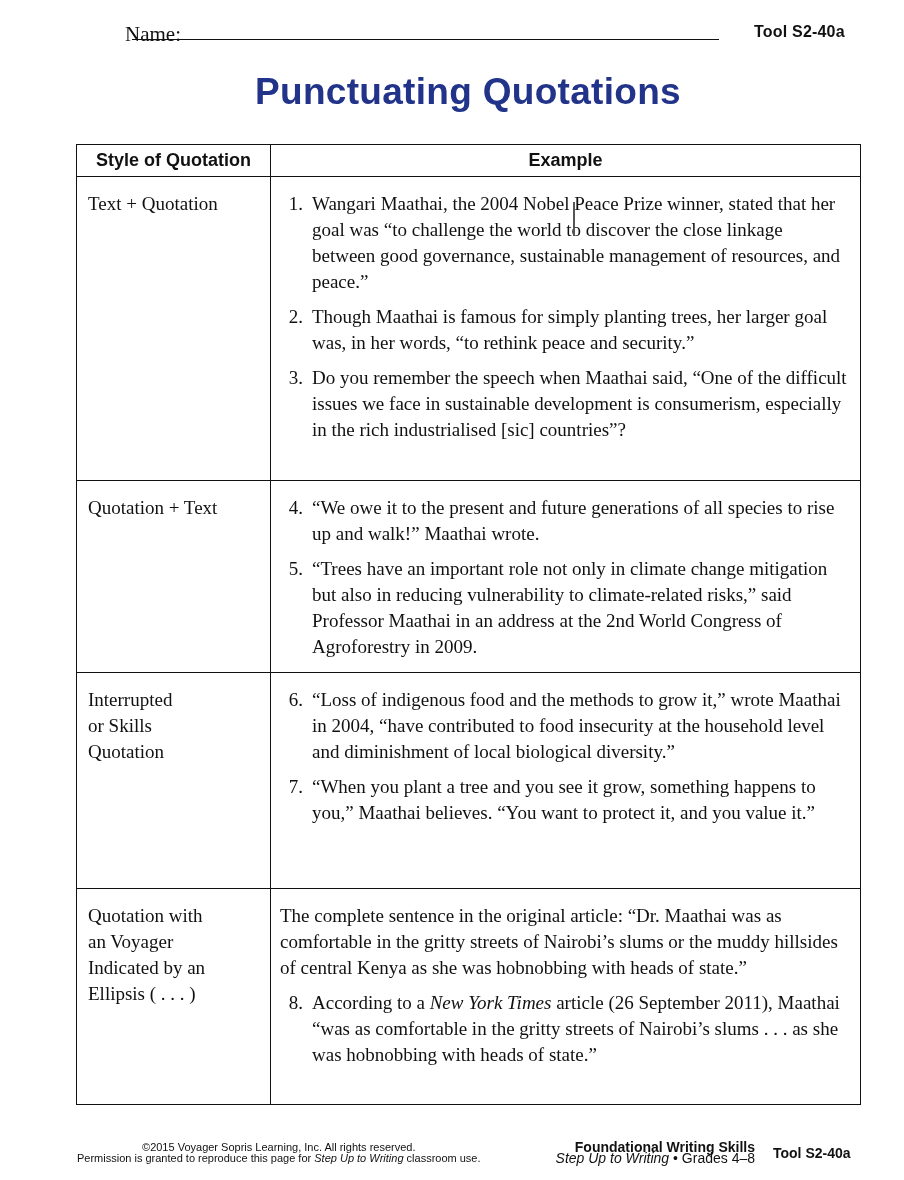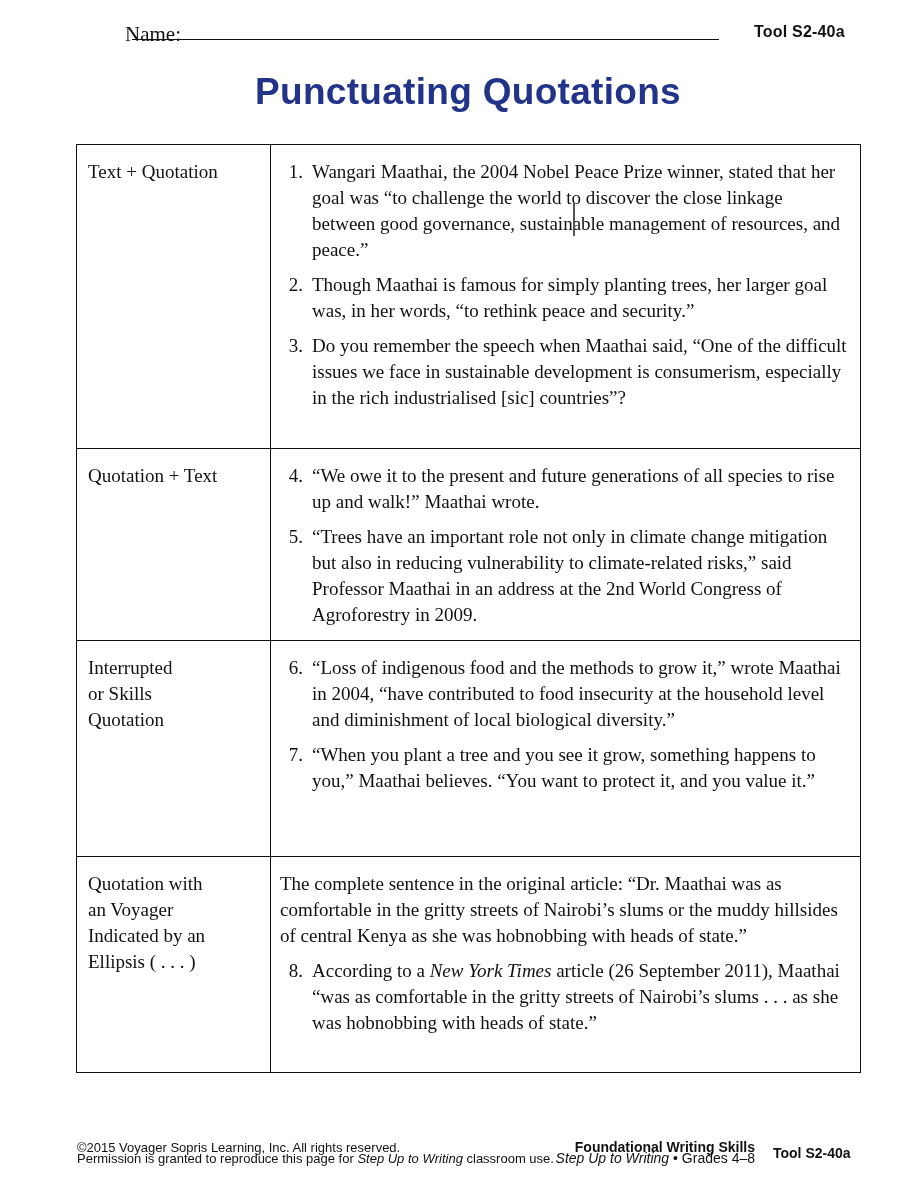--- a/index.html
+++ b/index.html
@@ -28,36 +28,40 @@
     .em { font-style: italic; }
 
     .row1 { height: 304px; }
     .row2 { height: 189px; }
     .row3 { height: 216px; }
     .row4 { height: 216px; padding-left: 16px; }
 
     .cursor { position: absolute; left: 572px; top: 202px; width: 3px; height: 34px; }
     .cursor:before { content: ""; position: absolute; left: 1px; top: 0; width: 2px; height: 34px; background: #555; }
 
-    .footer-left { position: absolute; left: 77px; top: 1142px; font-size: 13px; line-height: 11px; }
+    .footer-left { position: absolute; left: 77px; top: 1142px; font-size: 11px; line-height: 11px; text-align: center; }
     .footer-mid { position: absolute; right: 149px; top: 1142px; font-size: 14px; line-height: 11px; text-align: right; }
     .footer-mid .b { font-weight: bold; }
     .tool-bottom { position: absolute; left: 773px; top: 1145px; font-size: 14px; font-weight: bold; }
   </style>
 </head>
 <body>
 
 <div class="name-row serif">Name:</div>
 <div class="name-line"></div>
 <div class="tool-top sans">Tool S2-40a</div>
 
 <div class="title sans">Punctuating Quotations</div>
 
 <table class="main">
   <tbody>
+      <tr>
+    <th class="style-col sans">Style of Quotation</th>
+    <th class="sans">Example</th>
+  </tr>
 
   <tr class="row1">
     <td class="label-cell serif">Text + Quotation</td>
     <td class="ex-cell serif">
       <div class="item">
         <span class="num">1.</span>
         <span class="txt">Wangari Maathai, the 2004 Nobel Peace Prize winner, stated that her goal was “to challenge the world to discover the close linkage between good governance, sustainable management of resources, and peace.”</span>
       </div>
       <div class="item">
         <span class="num">2.</span>

